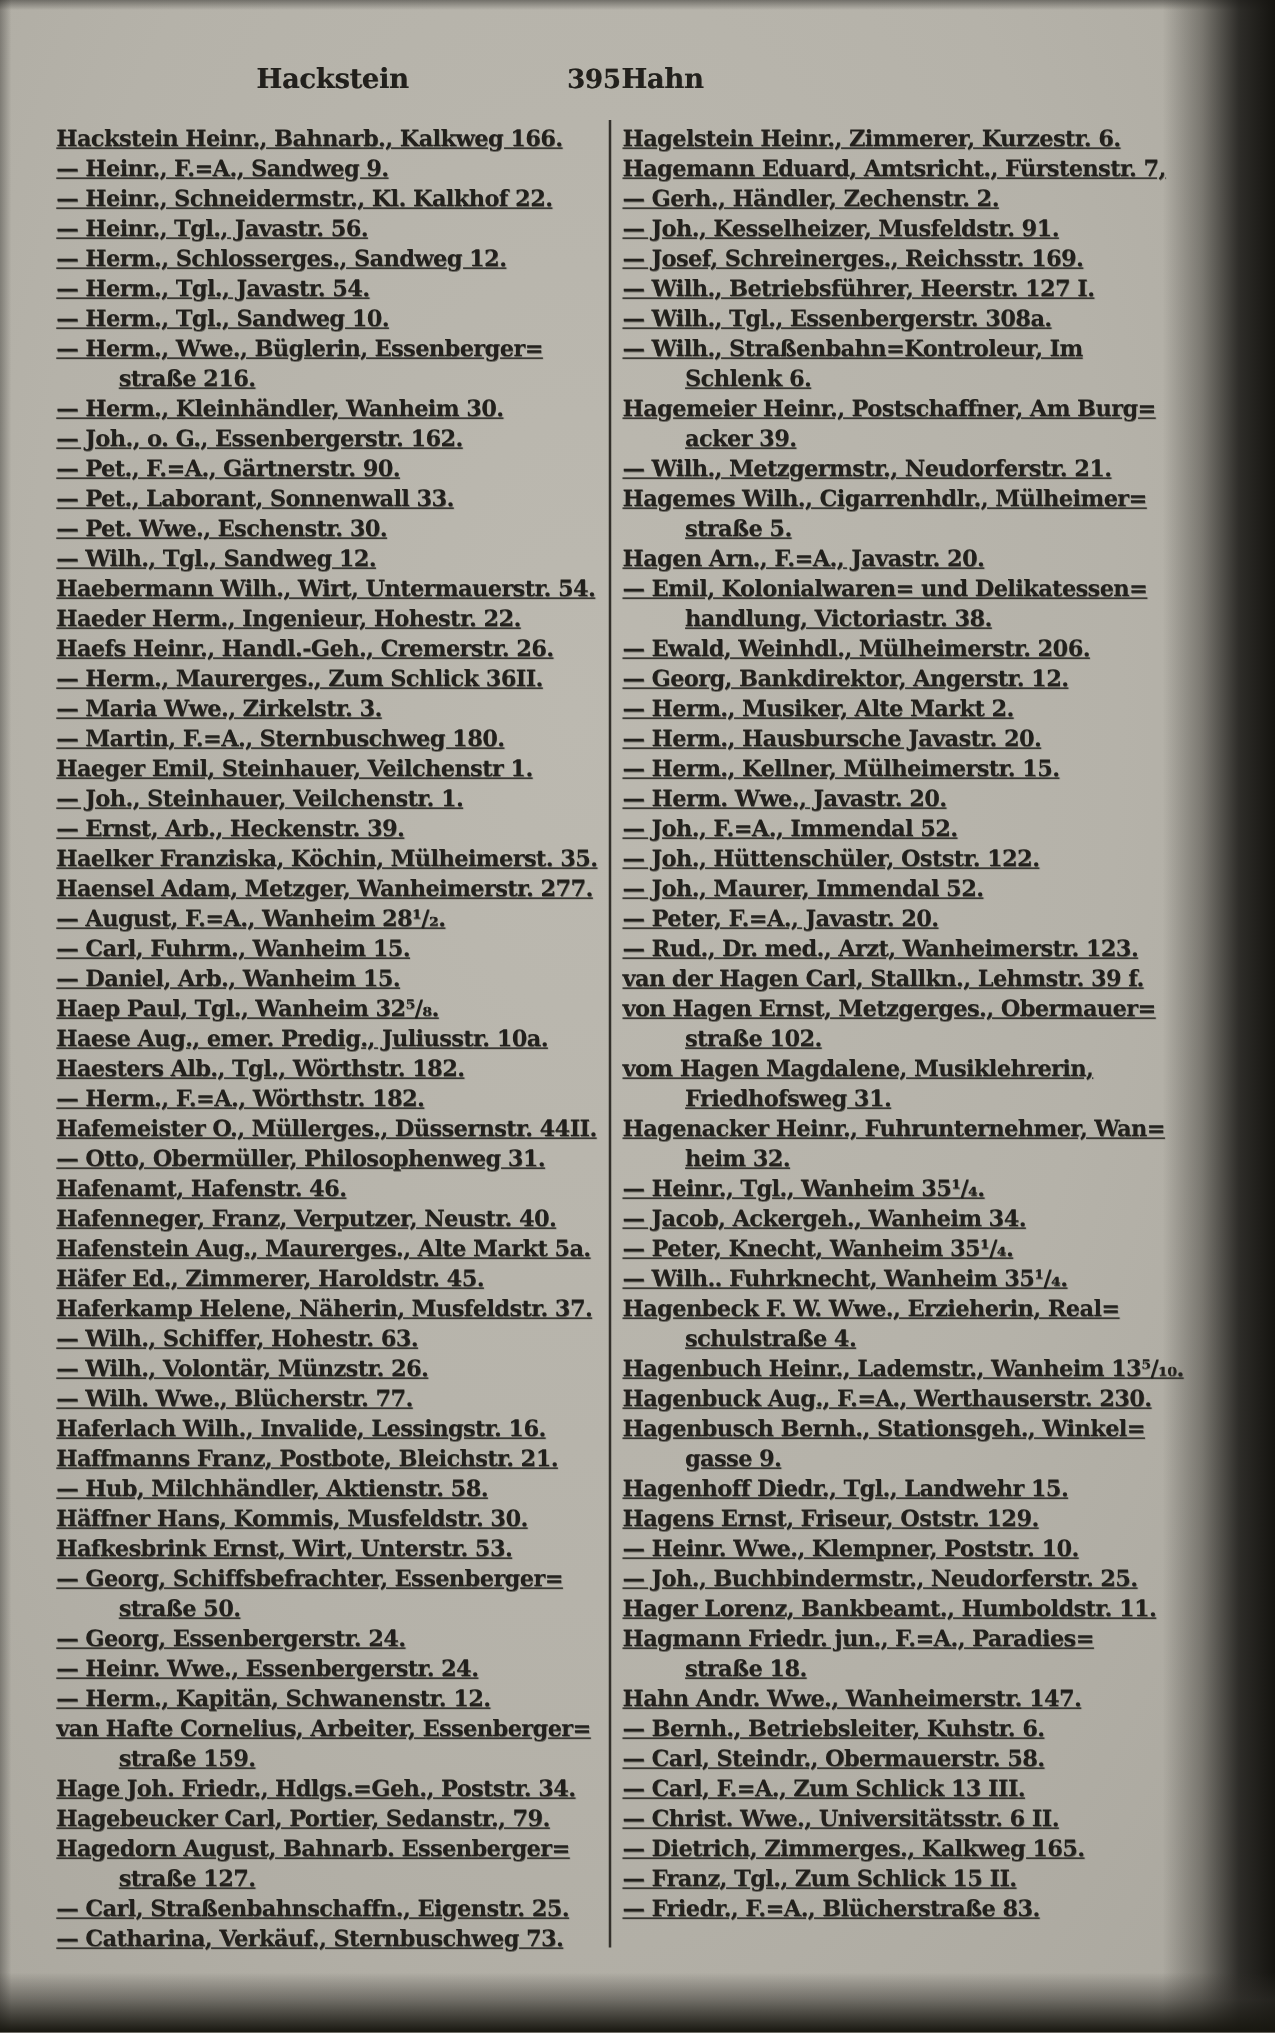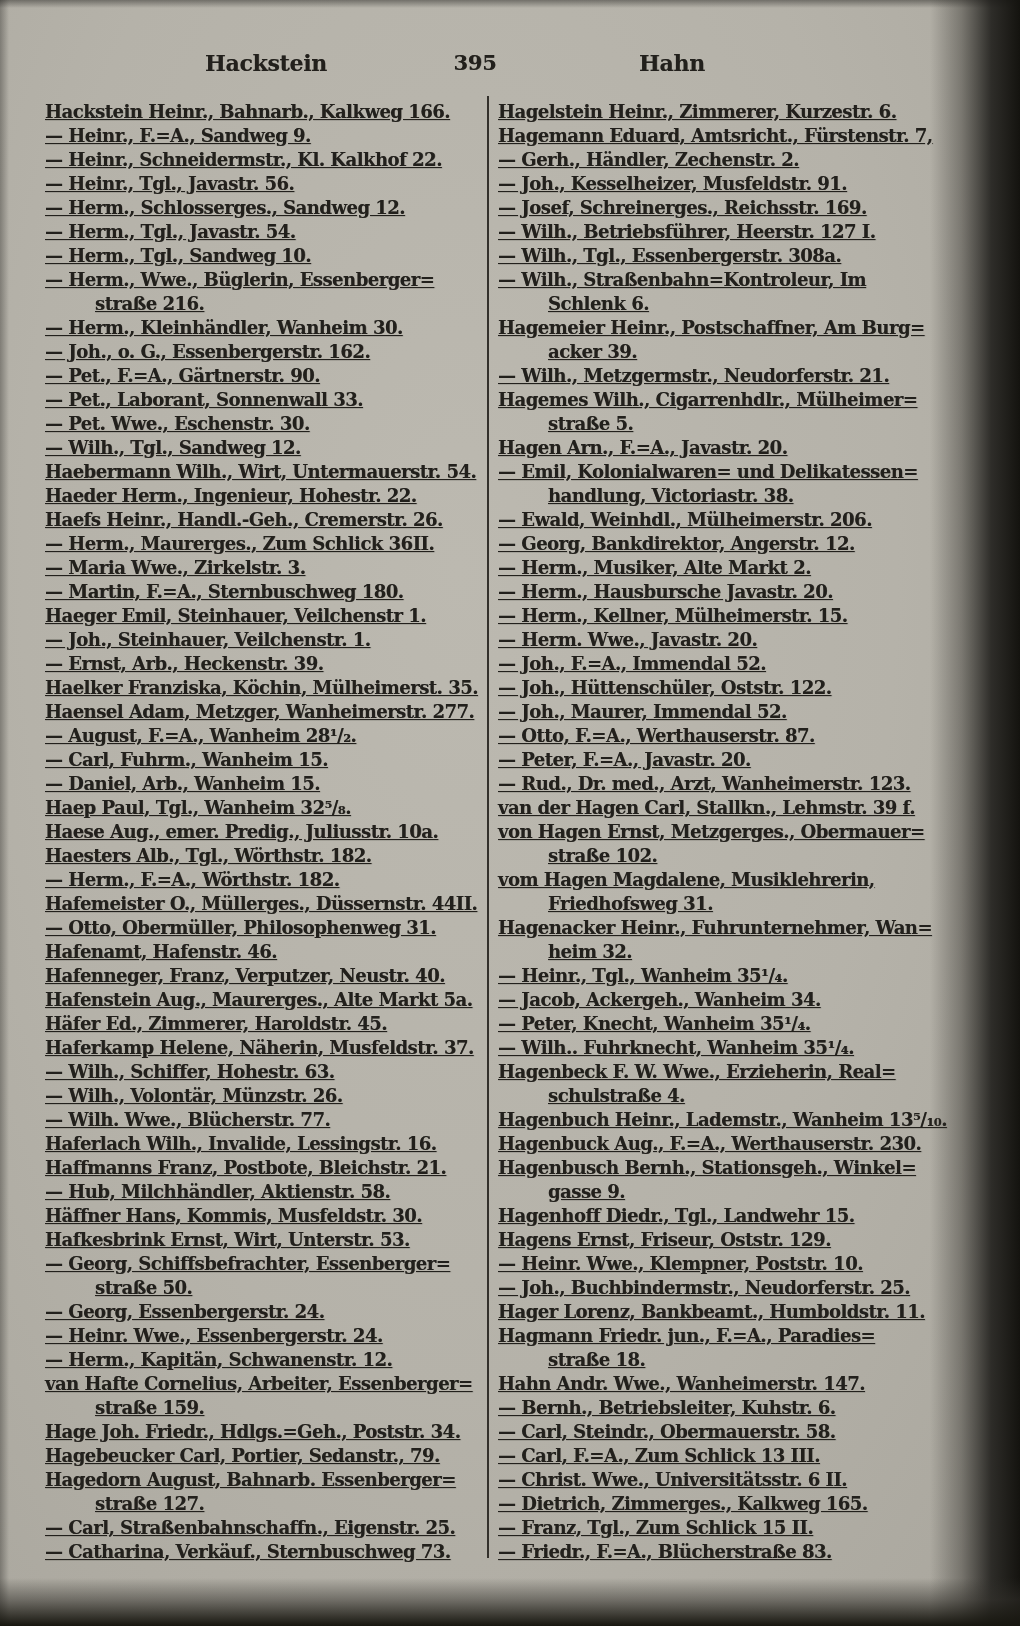--- a/index.html
+++ b/index.html
@@ -9,21 +9,21 @@
     margin:0 auto;
     background: radial-gradient(ellipse at 45% 35%, #bcb9b0 0%, #b5b2a9 55%, #a9a69d 100%);
     font-family:"DejaVu Serif", serif;
     color:#22201c;
     overflow:hidden;
   }
   .hdr { position:absolute; top:50px; font-weight:700; font-size:22px; letter-spacing:-0.3px;
          text-shadow:0.3px 0.3px 0 rgba(34,32,28,0.55); }
   #hdr-left  { left:46px;  width:440px; text-align:center; }
   #hdr-num   { left:380px; width:190px; text-align:center; font-weight:700; font-size:21px; }
-  #hdr-right { left:497px; width:350px; text-align:center; }
+  #hdr-right { left:497px; width:350px; text-align:left; }
   .divider { position:absolute; left:487px; top:96px; width:2px; height:1462px; background:#33302b; }
   .col { position:absolute; top:100px; width:452px;text-decoration:underline; }
   #col-left  { left:45px; }
   #col-right { left:498px; }
   .line {
     font-size:18px; font-weight:700; line-height:24px;
     letter-spacing:-0.5px; white-space:nowrap;
     text-shadow:0.3px 0.3px 0 rgba(34,32,28,0.5);
   }
   .cont { padding-left:50px; }
@@ -131,21 +131,20 @@
       <div class="line cont">handlung, Victoriastr. 38.</div>
       <div class="line">— Ewald, Weinhdl., Mülheimerstr. 206.</div>
       <div class="line">— Georg, Bankdirektor, Angerstr. 12.</div>
       <div class="line">— Herm., Musiker, Alte Markt 2.</div>
       <div class="line">— Herm., Hausbursche Javastr. 20.</div>
       <div class="line">— Herm., Kellner, Mülheimerstr. 15.</div>
       <div class="line">— Herm. Wwe., Javastr. 20.</div>
       <div class="line">— Joh., F.=A., Immendal 52.</div>
       <div class="line">— Joh., Hüttenschüler, Oststr. 122.</div>
       <div class="line">— Joh., Maurer, Immendal 52.</div>
-      <div class="line">— Otto, F.=A., Werthauserstr. 87.</div>
       <div class="line">— Peter, F.=A., Javastr. 20.</div>
       <div class="line">— Rud., Dr. med., Arzt, Wanheimerstr. 123.</div>
       <div class="line">van der Hagen Carl, Stallkn., Lehmstr. 39 f.</div>
       <div class="line">von Hagen Ernst, Metzgerges., Obermauer=</div>
       <div class="line cont">straße 102.</div>
       <div class="line">vom Hagen Magdalene, Musiklehrerin,</div>
       <div class="line cont">Friedhofsweg 31.</div>
       <div class="line">Hagenacker Heinr., Fuhrunternehmer, Wan=</div>
       <div class="line cont">heim 32.</div>
       <div class="line">— Heinr., Tgl., Wanheim 35¹/₄.</div>

